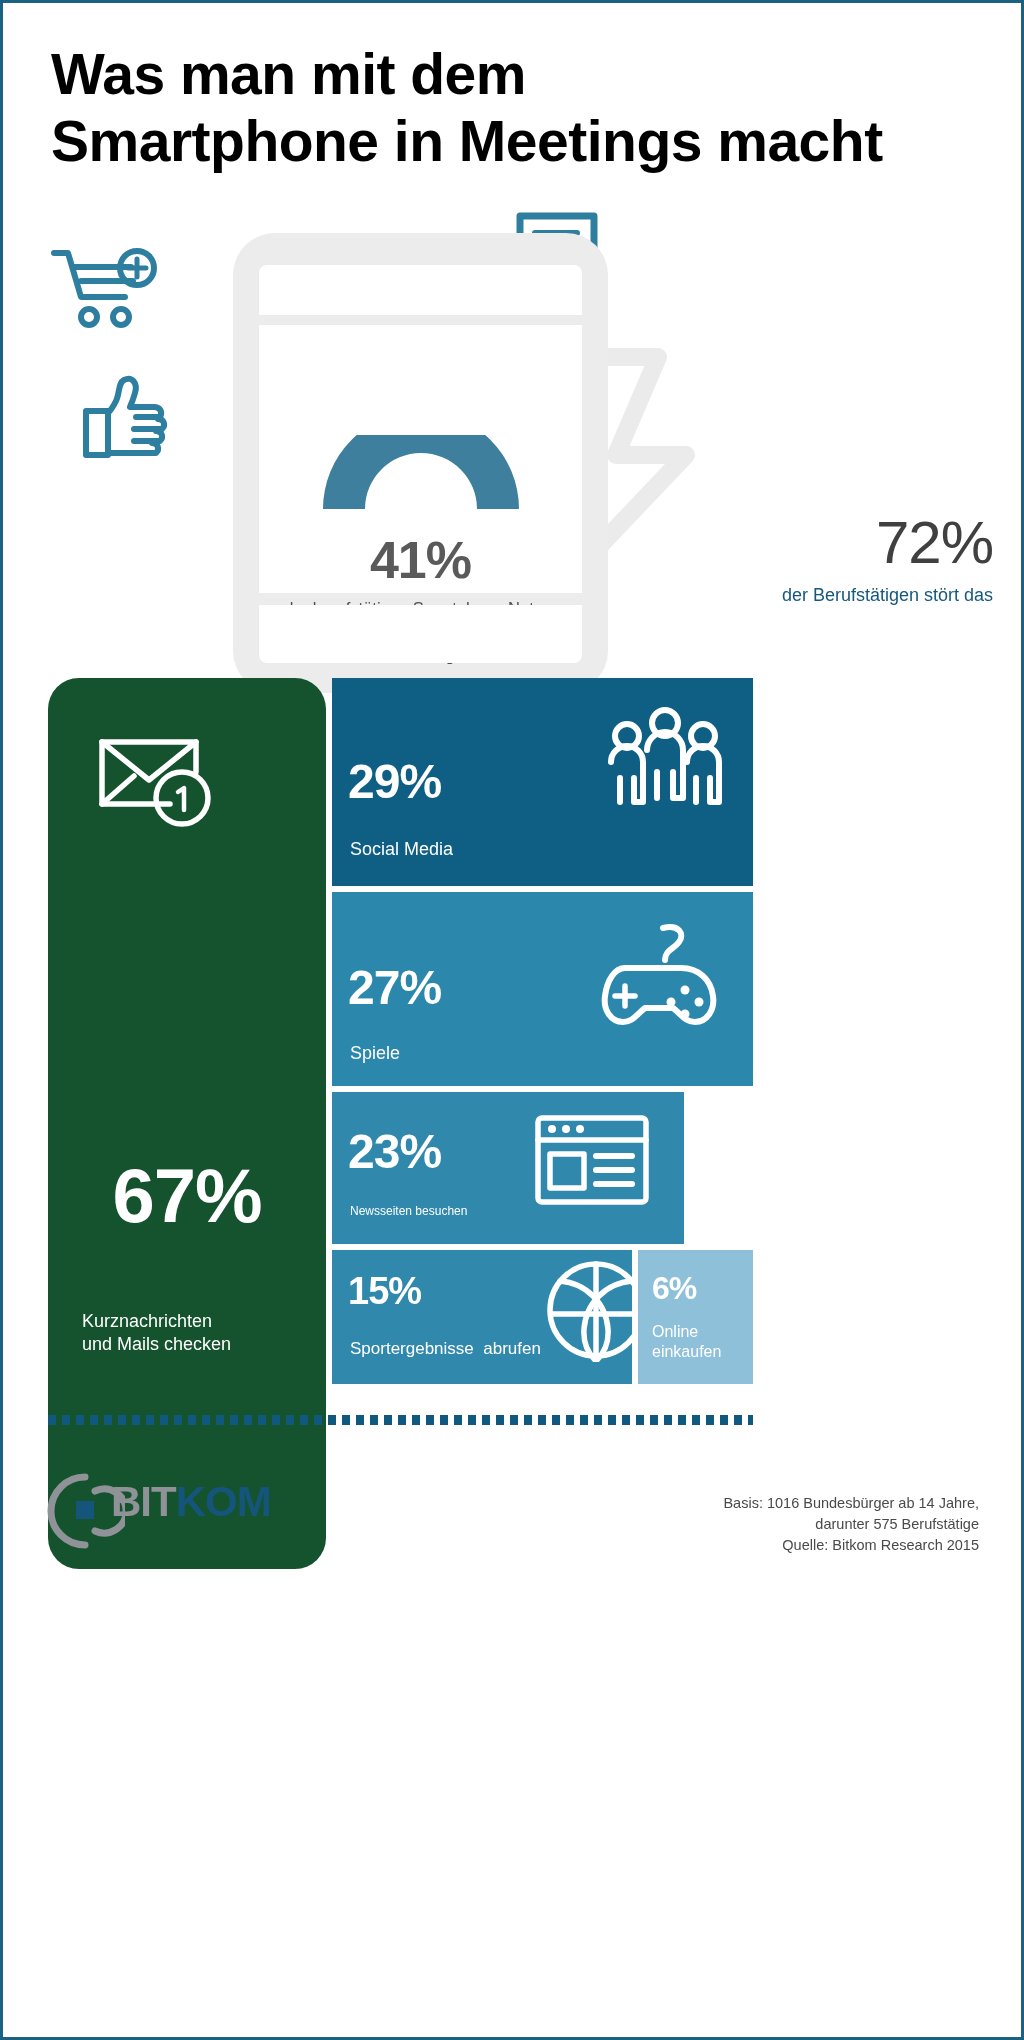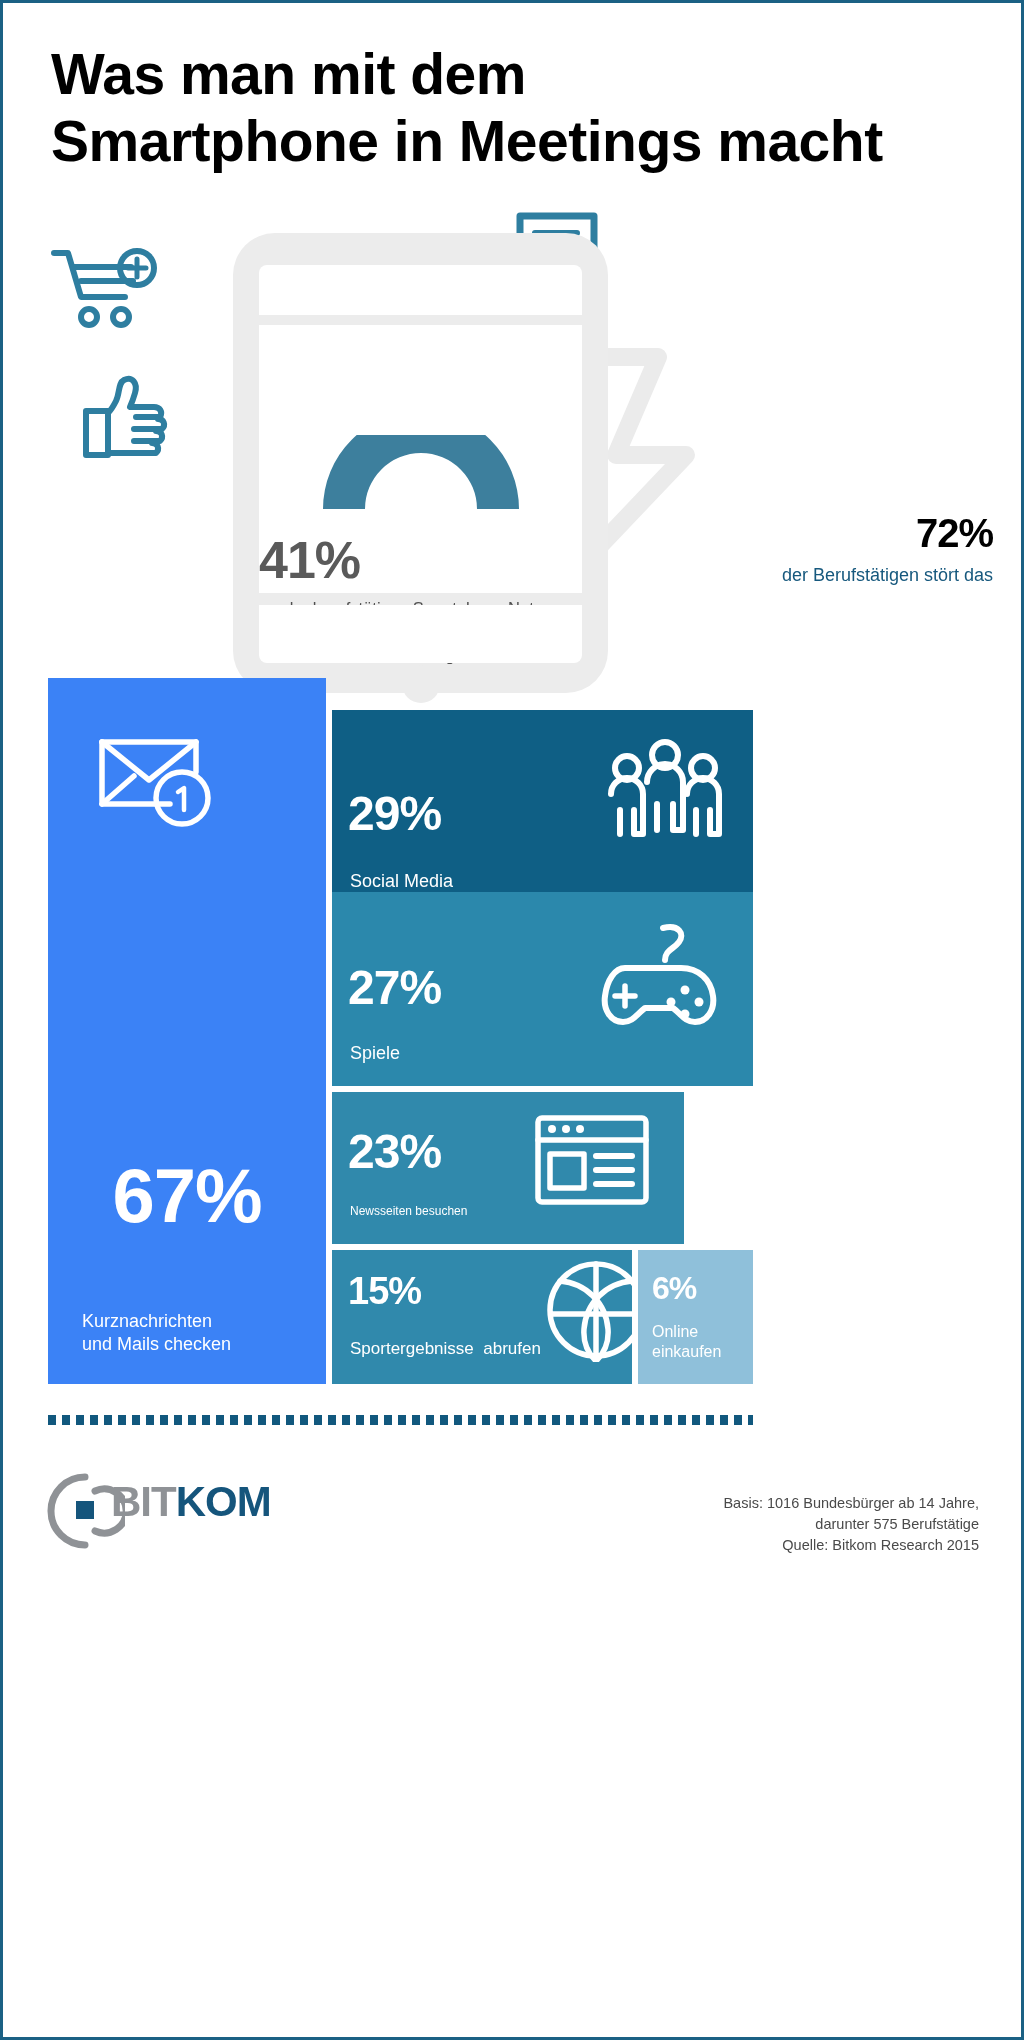--- a/index.html
+++ b/index.html
@@ -51,20 +51,21 @@
   .phone-btn {
     position:absolute; left:50%; top:432px; transform:translateX(-50%);
     width:38px; height:38px; border-radius:50%;
     background:#ececec;
   }
 
   
   .gauge { position:absolute; left:50%; top:110px; transform:translateX(-50%); }
   .stat41 {
     position:absolute; left:0; right:0; top:205px;
+    text-align:center;
     color:#5a5a5a; font-weight:bold; font-size:52px;
     letter-spacing:-1px;
   }
   .stat41-desc {
     position:absolute; left:20px; right:20px; top:272px;
     text-align:center;
     color:#4f4f4f; font-size:16.5px; line-height:1.42;
   }
 
   
@@ -74,50 +75,50 @@
 
   
   .ic-bolt { position:absolute; left:505px; top:160px; }
 
   
   .stat72 {
     position:absolute; left:560px; top:330px; width:430px;
     text-align:right;
   }
   .stat72 .num {
-    color:#000000; font-weight:bold; font-size:40px; letter-spacing:-1px;
+    color:#404040; font-weight:normal; font-size:60px; letter-spacing:-1px;
     line-height:1;
   }
   .stat72 .lbl {
     margin-top:12px; color:#16587d; font-size:18px;
   }
 
   
   .grid {
     position:absolute; left:45px; top:675px;
     width:705px; height:706px;
   }
   .cell { position:absolute; color:#ffffff; }
   .cell .num {
     font-weight:bold; letter-spacing:-1px; line-height:1;
   }
   .cell .lbl { line-height:1.3; }
 
   .c67 {
-    left:0; top:0; width:278px; height:706px;
-    background:#3b82f6;
+    left:0; top:0; width:278px; height:891px;
+    background:#14532d;
+    border-radius:31px;
   }
   .c67 .env { position:absolute; left:50px; top:50px; }
   .c67 .num { position:absolute; left:0; right:0; top:480px; text-align:center; font-size:76px; }
   .c67 .lbl { position:absolute; left:34px; top:632px; font-size:18px; }
 
   .c29 {
     left:284px; top:0; width:421px; height:208px;
     background:#0f5f85;
-    margin-top:32px;
   }
   .c29 .num { position:absolute; left:16px; top:80px; font-size:48px; }
   .c29 .lbl { position:absolute; left:18px; top:160px; font-size:18px; }
   .c29 .icon { position:absolute; right:28px; top:28px; }
 
   .c27 {
     left:284px; top:214px; width:421px; height:194px;
     background:#2b88ac;
   }
   .c27 .num { position:absolute; left:16px; top:72px; font-size:48px; }

